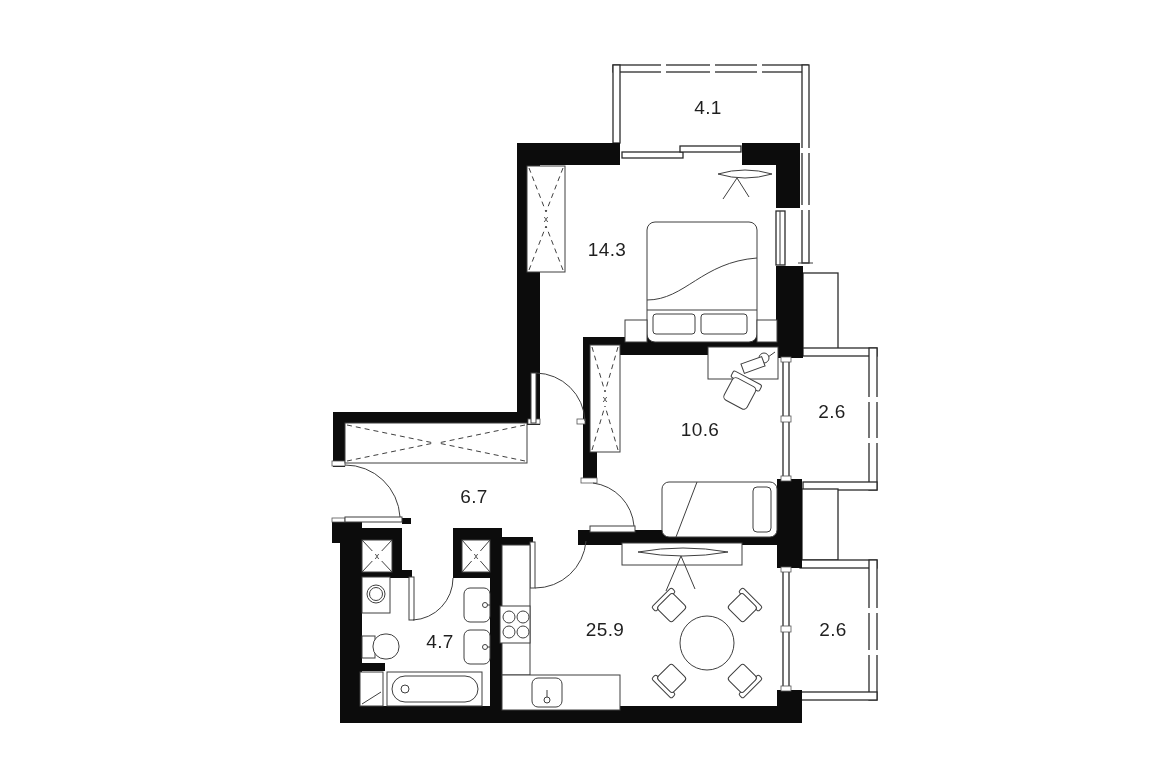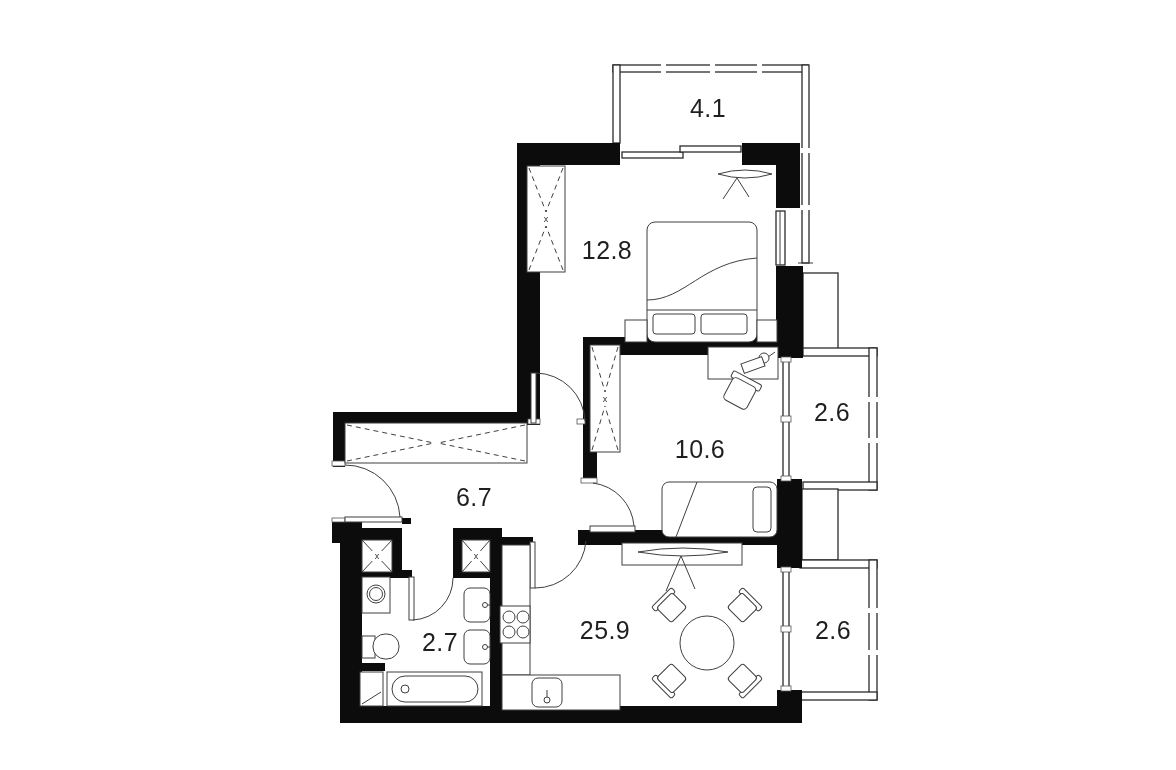--- a/index.html
+++ b/index.html
@@ -1,21 +1,21 @@
 <!DOCTYPE html>
 <html><head>
 <meta charset="utf-8">
 <style>
   html,body{margin:0;padding:0;background:#ffffff;}
   .stage{position:relative;width:1176px;height:770px;background:#fff;overflow:hidden;
          font-family:"Liberation Sans", sans-serif;}
   svg{position:absolute;left:0;top:0;}
   .labels{position:absolute;left:0;top:0;width:100%;height:100%;pointer-events:none;}
   .room-label{position:absolute;transform:translate(-50%,-50%);
-      font-size:25px;color:#1f1f1f;letter-spacing:.4px;white-space:nowrap;}
+      font-size:19px;color:#1f1f1f;letter-spacing:.4px;white-space:nowrap;}
   .wall{fill:#0c0c0c;stroke:none;}
   .thinw{fill:#ffffff;stroke:#2b2b2b;stroke-width:1.3;}
   .furn{fill:#ffffff;stroke:#3f3f3f;stroke-width:1;}
   .ln{fill:none;stroke:#3f3f3f;stroke-width:1;}
   .dash{fill:none;stroke:#3f3f3f;stroke-width:1;stroke-dasharray:5 4;}
   .sill{fill:#ffffff;stroke:#555;stroke-width:.8;}
   .gap{fill:#ffffff;stroke:none;}
   .marker{font-size:9px;fill:#333;text-anchor:middle;font-family:"Liberation Sans",sans-serif;}
 </style>
 </head>
@@ -274,21 +274,21 @@
     <rect class="furn" x="661" y="667" width="22" height="21" rx="3"></rect>
   </g>
   <g transform="rotate(135 742 678)">
     <rect class="furn" x="728" y="663" width="28" height="6" rx="2"></rect>
     <rect class="furn" x="731" y="667" width="22" height="21" rx="3"></rect>
   </g>
 </svg>
 
 <div class="labels">
   <div class="room-label" style="left:708px;top:108px">4.1</div>
-  <div class="room-label" style="left:607px;top:250px">12.8</div>
-  <div class="room-label" style="left:700px;top:449px">10.6</div>
+  <div class="room-label" style="left:607px;top:250px">14.3</div>
+  <div class="room-label" style="left:700px;top:430px">10.6</div>
   <div class="room-label" style="left:474px;top:497px">6.7</div>
-  <div class="room-label" style="left:440px;top:642px">2.7</div>
+  <div class="room-label" style="left:440px;top:642px">4.7</div>
   <div class="room-label" style="left:605px;top:630px">25.9</div>
   <div class="room-label" style="left:832px;top:412px">2.6</div>
   <div class="room-label" style="left:833px;top:630px">2.6</div>
 </div>
 </div>
 
 </body></html>

